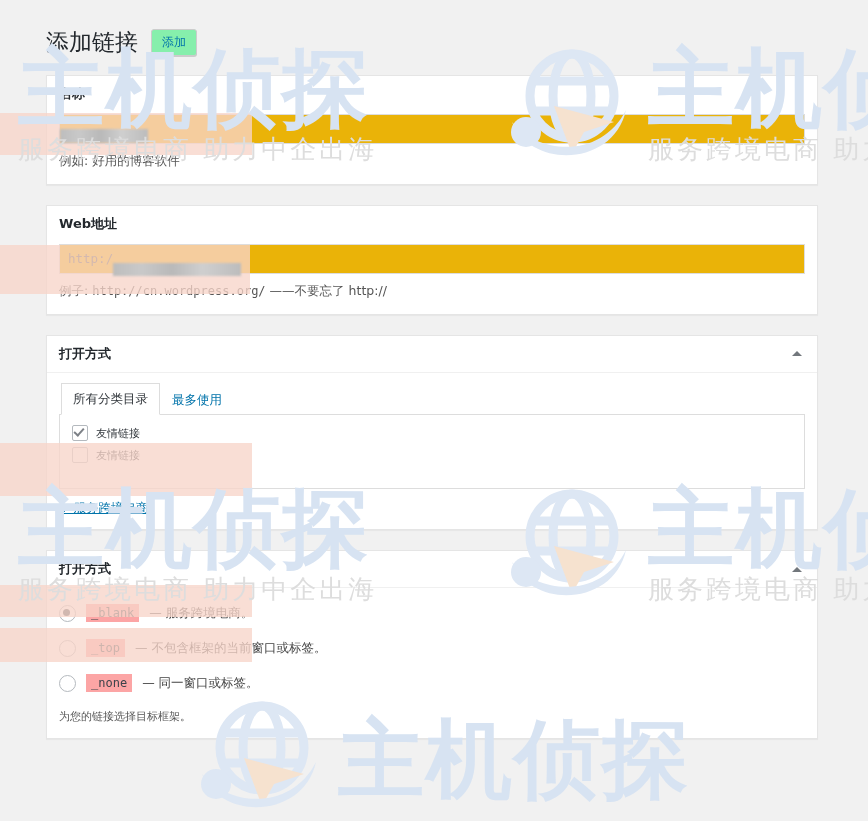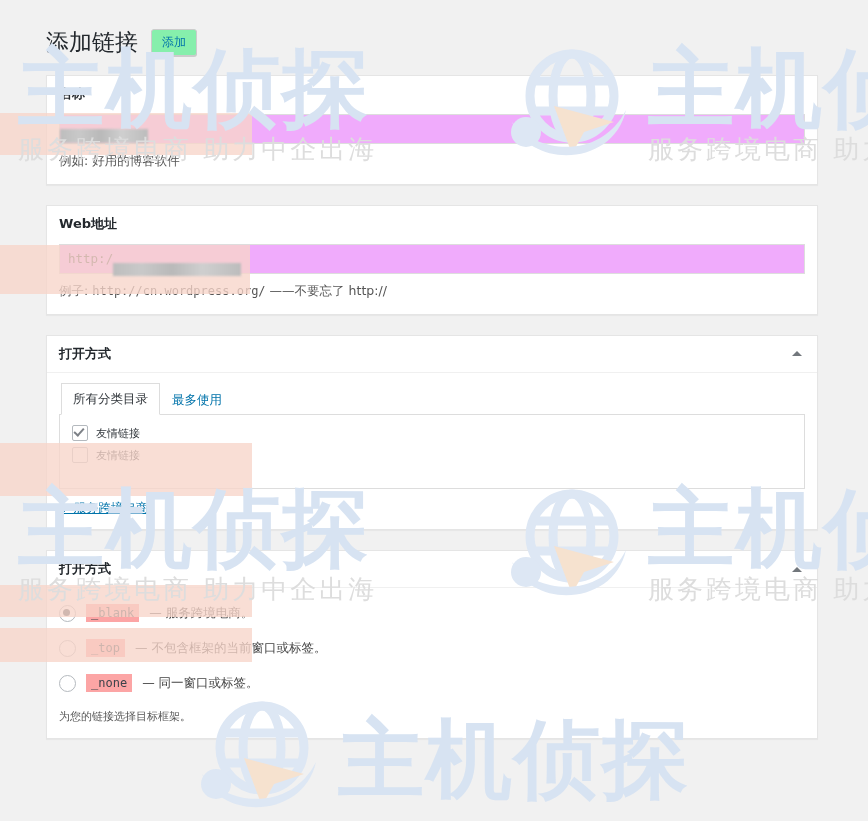--- a/index.html
+++ b/index.html
@@ -135,21 +135,21 @@
     border-bottom: 5px solid #72777c;
   }
   .panel-bd { padding: 11px 12px 14px; }
 
   .txtinput {
     display: block;
     width: 100%;
     box-sizing: border-box;
     height: 30px;
     border: 1px solid #ddd;
-    background: #f0abfc;
+    background: #eab308;
     border-radius: 0;
     padding: 3px 8px;
     font-size: 13px;
     color: #32373c;
     outline: none;
     font-family: "Liberation Sans", sans-serif;
   }
   .txtinput.mono {
     font-family: "DejaVu Sans Mono", "Liberation Mono", monospace;
     font-size: 12.5px;

